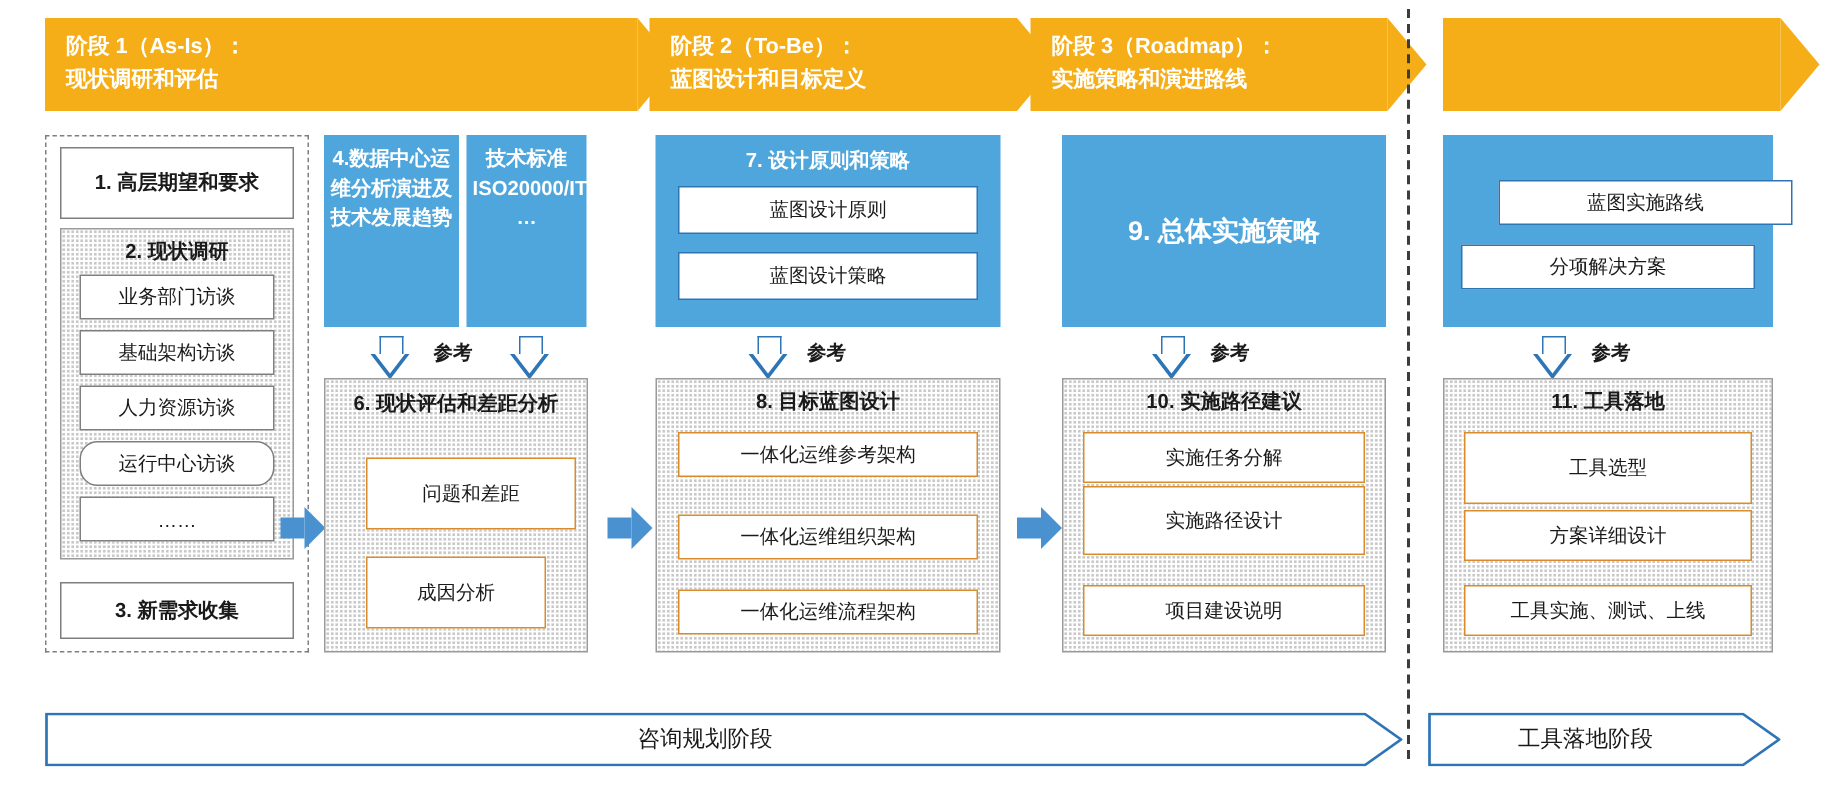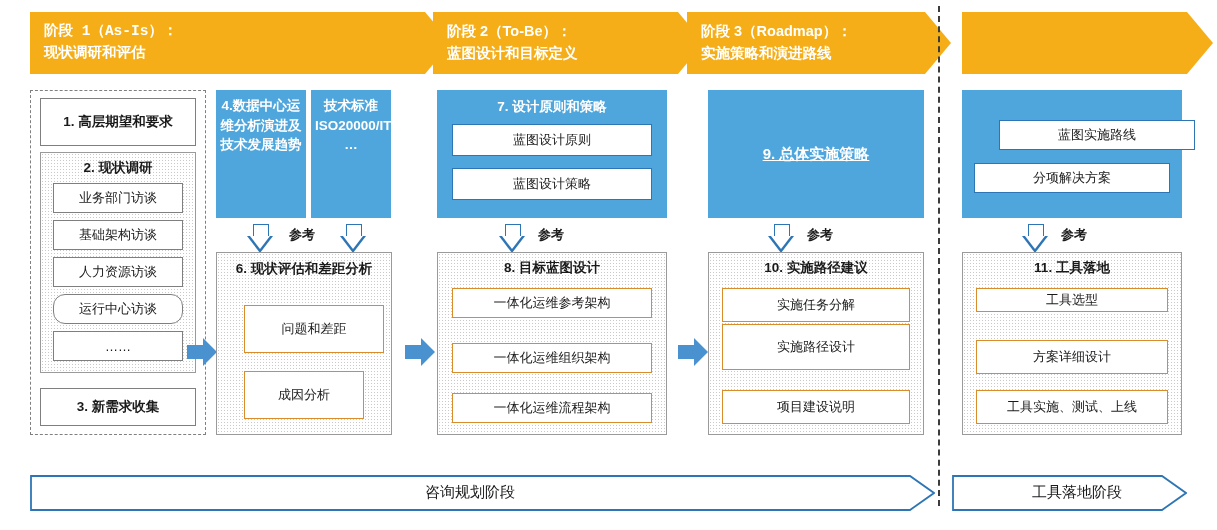--- a/index.html
+++ b/index.html
@@ -72,21 +72,21 @@
     position:absolute;font-weight:bold;font-size:13px;color:#1a1a1a;
   }
   .ribbon-wrap{position:absolute;}
   .vdash{
     position:absolute;border-left:2px dashed #3c3c3c;
   }
 </style>
 </head>
 <body>
 
-<div class="banner" style="left:30px;top:12px;width:395px;font-family:Liberation Mono, monospace;">
+<div class="banner" style="left:30px;top:12px;width:395px;">
   <div>阶段 1（As-Is）：</div>
   <div>现状调研和评估</div>
   <span class="arrow"></span>
 </div>
 
 <div class="banner" style="left:433px;top:12px;width:245px;">
   <div>阶段 2（To-Be）：</div>
   <div>蓝图设计和目标定义</div>
   <span class="arrow"></span>
 </div>
@@ -199,21 +199,21 @@
 <div class="wbox" style="left:452px;top:393px;width:200px;height:30px;">
   <span>一体化运维流程架构</span>
 </div>
 
 <div class="rarrow" style="left:678px;top:338px;width:32px;height:28px;">
   <span class="tailr"></span>
   <span class="headr"></span>
 </div>
 
 <div class="blue" style="left:708px;top:90px;width:216px;height:128px;display:flex;align-items:center;justify-content:center;">
-  <span style="font-size:15px;text-decoration:underline;">9. 总体实施策略</span>
+  <span style="font-size:18px;">9. 总体实施策略</span>
 </div>
 
 <div class="darrow" style="left:768px;top:224px;">
   <span class="stem"></span>
   <span class="head"></span>
   <span class="headinner"></span>
 </div>
 <div class="reflabel" style="left:807px;top:226px;">参考</div>
 
 <div class="dotfill" style="left:708px;top:252px;width:216px;height:183px;"></div>
@@ -242,35 +242,35 @@
 <div class="darrow" style="left:1022px;top:224px;">
   <span class="stem"></span>
   <span class="head"></span>
   <span class="headinner"></span>
 </div>
 <div class="reflabel" style="left:1061px;top:226px;">参考</div>
 
 <div class="dotfill" style="left:962px;top:252px;width:220px;height:183px;"></div>
 <div class="title-dark" style="position:absolute;left:962px;top:259px;width:220px;">11. 工具落地</div>
 
-<div class="wbox" style="left:976px;top:288px;width:192px;height:24px;">
+<div class="wbox" style="left:976px;top:288px;width:192px;height:48px;">
   <span>工具选型</span>
 </div>
 <div class="wbox" style="left:976px;top:340px;width:192px;height:34px;">
   <span>方案详细设计</span>
 </div>
 <div class="wbox" style="left:976px;top:390px;width:192px;height:34px;">
   <span>工具实施、测试、上线</span>
 </div>
 
 <div class="ribbon-wrap" style="left:30px;top:475px;width:905px;height:36px;">
   <svg width="905" height="36" viewBox="0 0 905 36">
     <polygon points="1,1 880,1 904,18 880,35 1,35" fill="#ffffff" stroke="#2e75b6" stroke-width="1.8"></polygon>
   </svg>
   <div style="position:absolute;left:0;top:8px;width:880px;text-align:center;font-size:15px;color:#1a1a1a;">咨询规划阶段</div>
 </div>
 
 <div class="ribbon-wrap" style="left:952px;top:475px;width:235px;height:36px;">
   <svg width="235" height="36" viewBox="0 0 235 36">
     <polygon points="1,1 210,1 234,18 210,35 1,35" fill="#ffffff" stroke="#2e75b6" stroke-width="1.8"></polygon>
   </svg>
-  <div style="position:absolute;left:0;top:8px;width:210px;text-align:center;font-size:15px;color:#1a1a1a;padding-left:20px;">工具落地阶段</div>
+  <div style="position:absolute;left:0;top:8px;width:210px;text-align:center;font-size:15px;color:#1a1a1a;">工具落地阶段</div>
 </div>
 
 </body></html>

